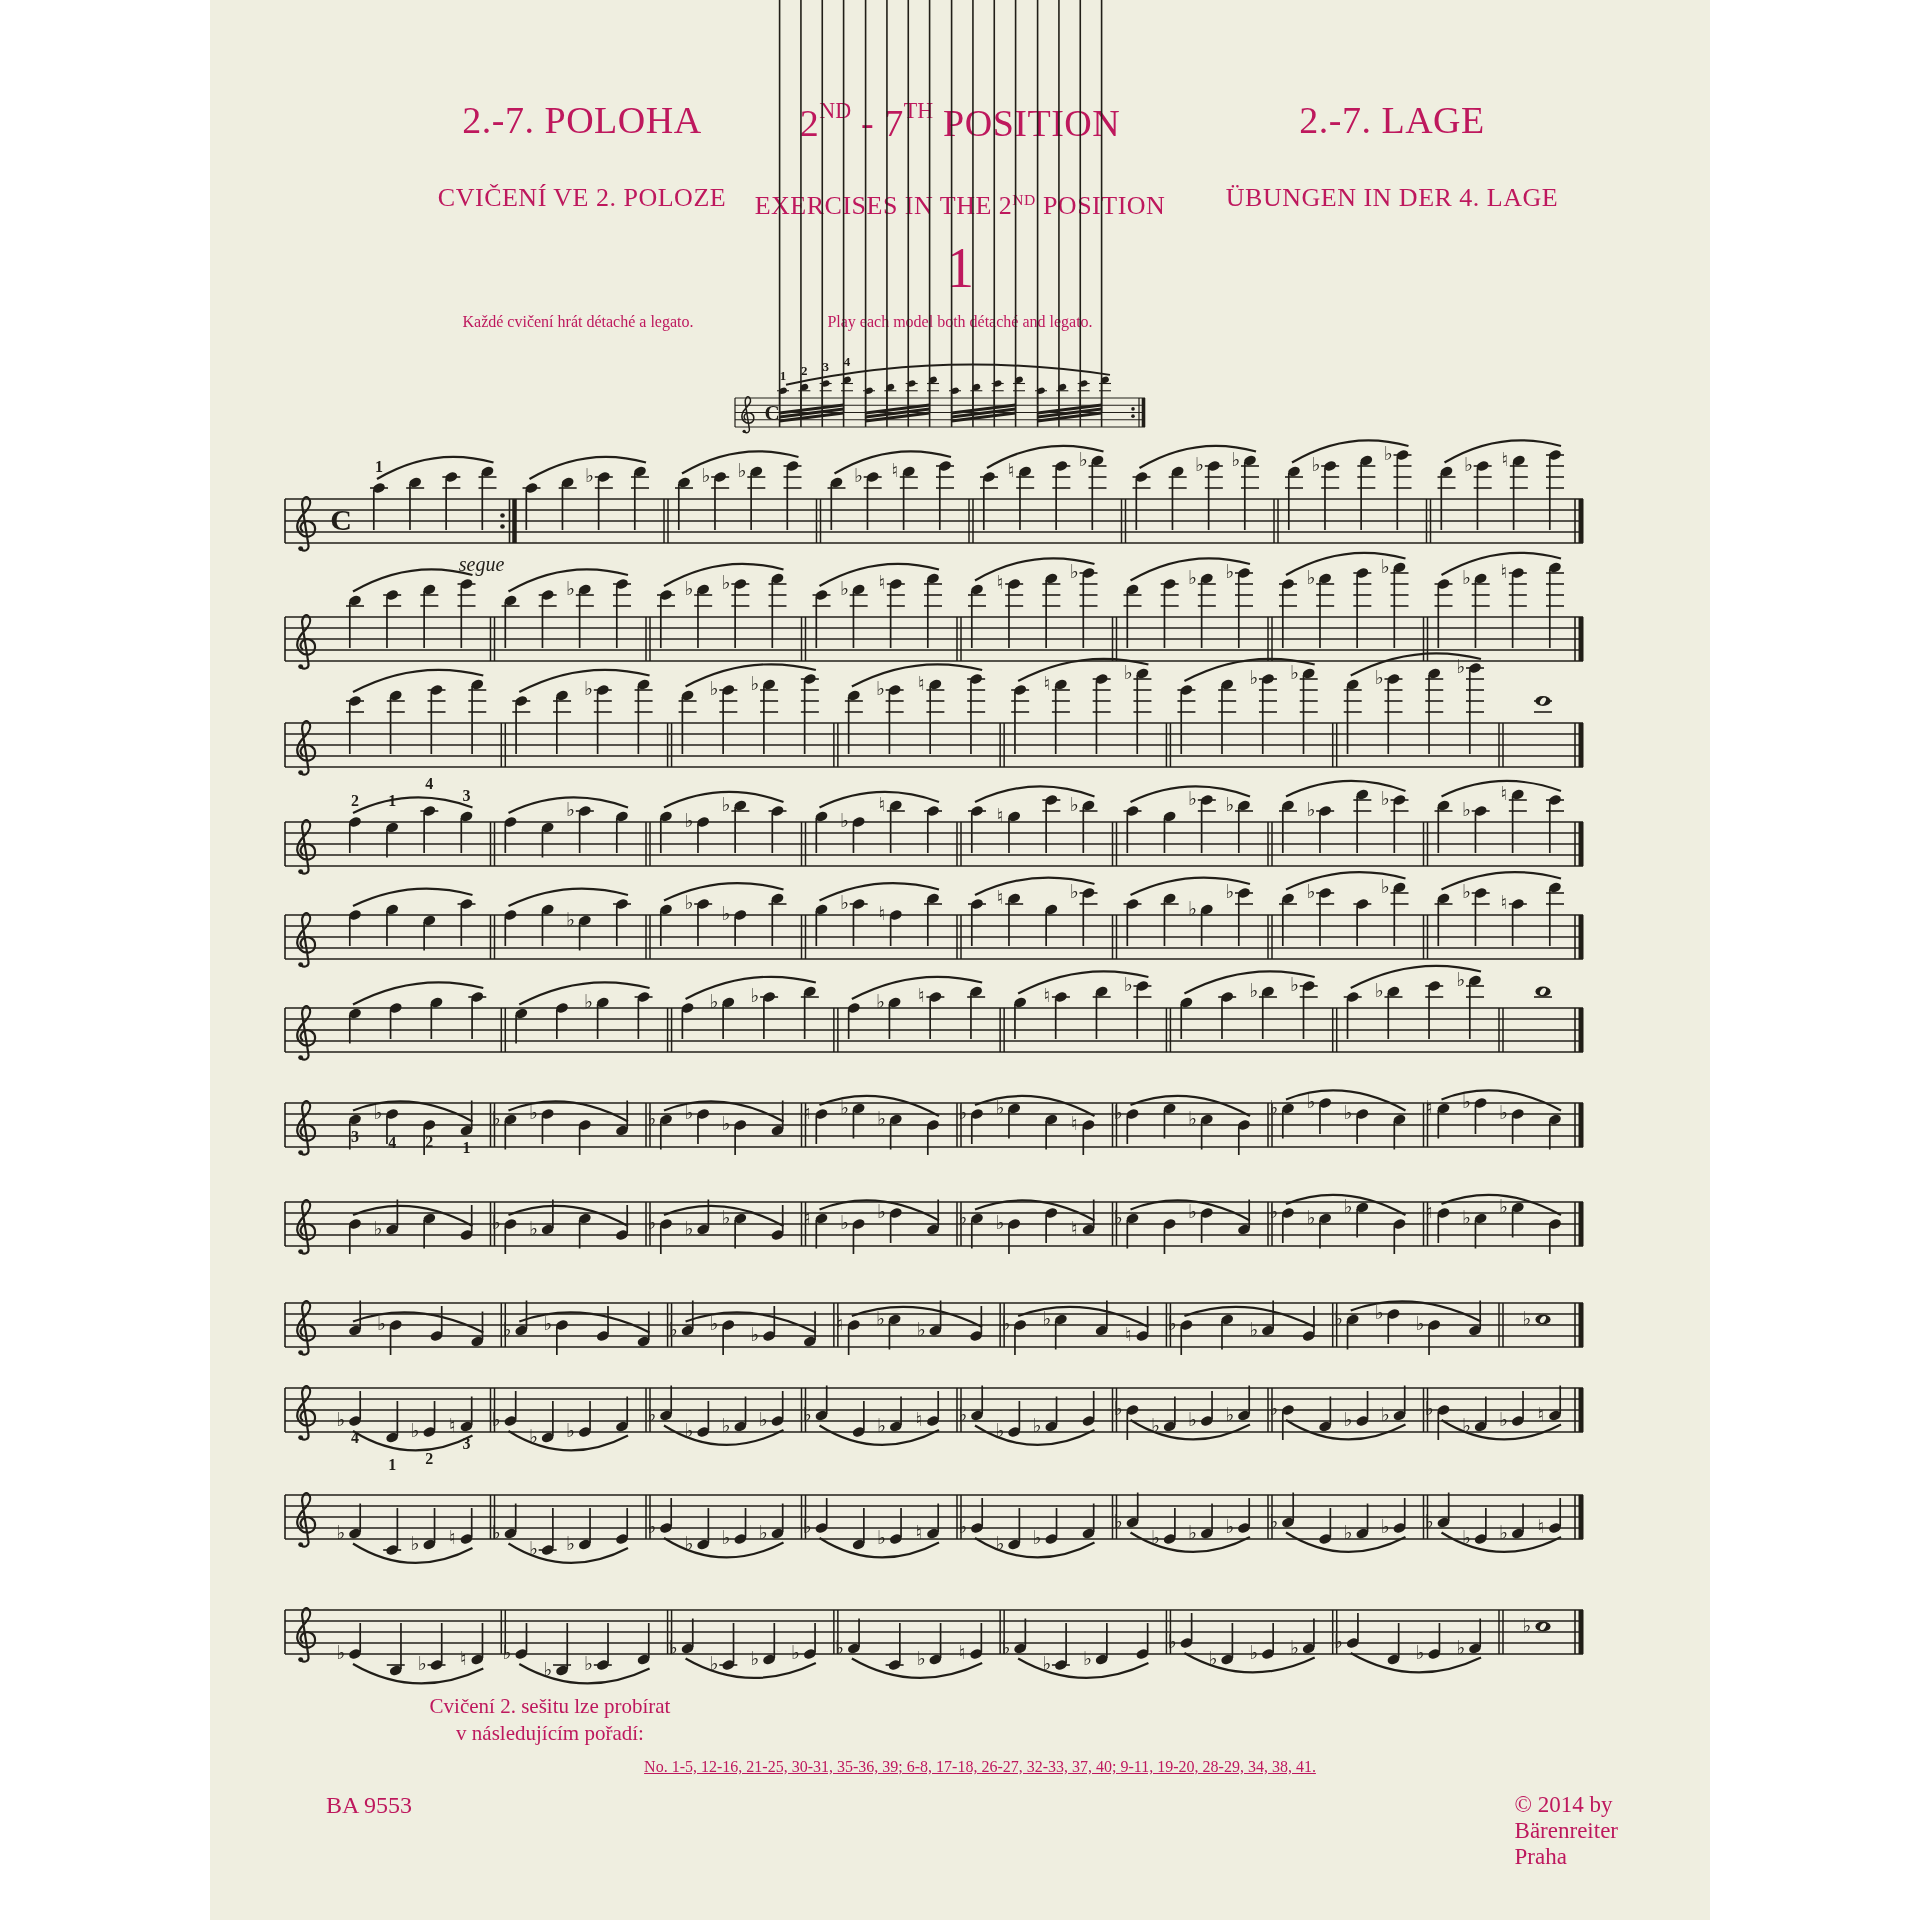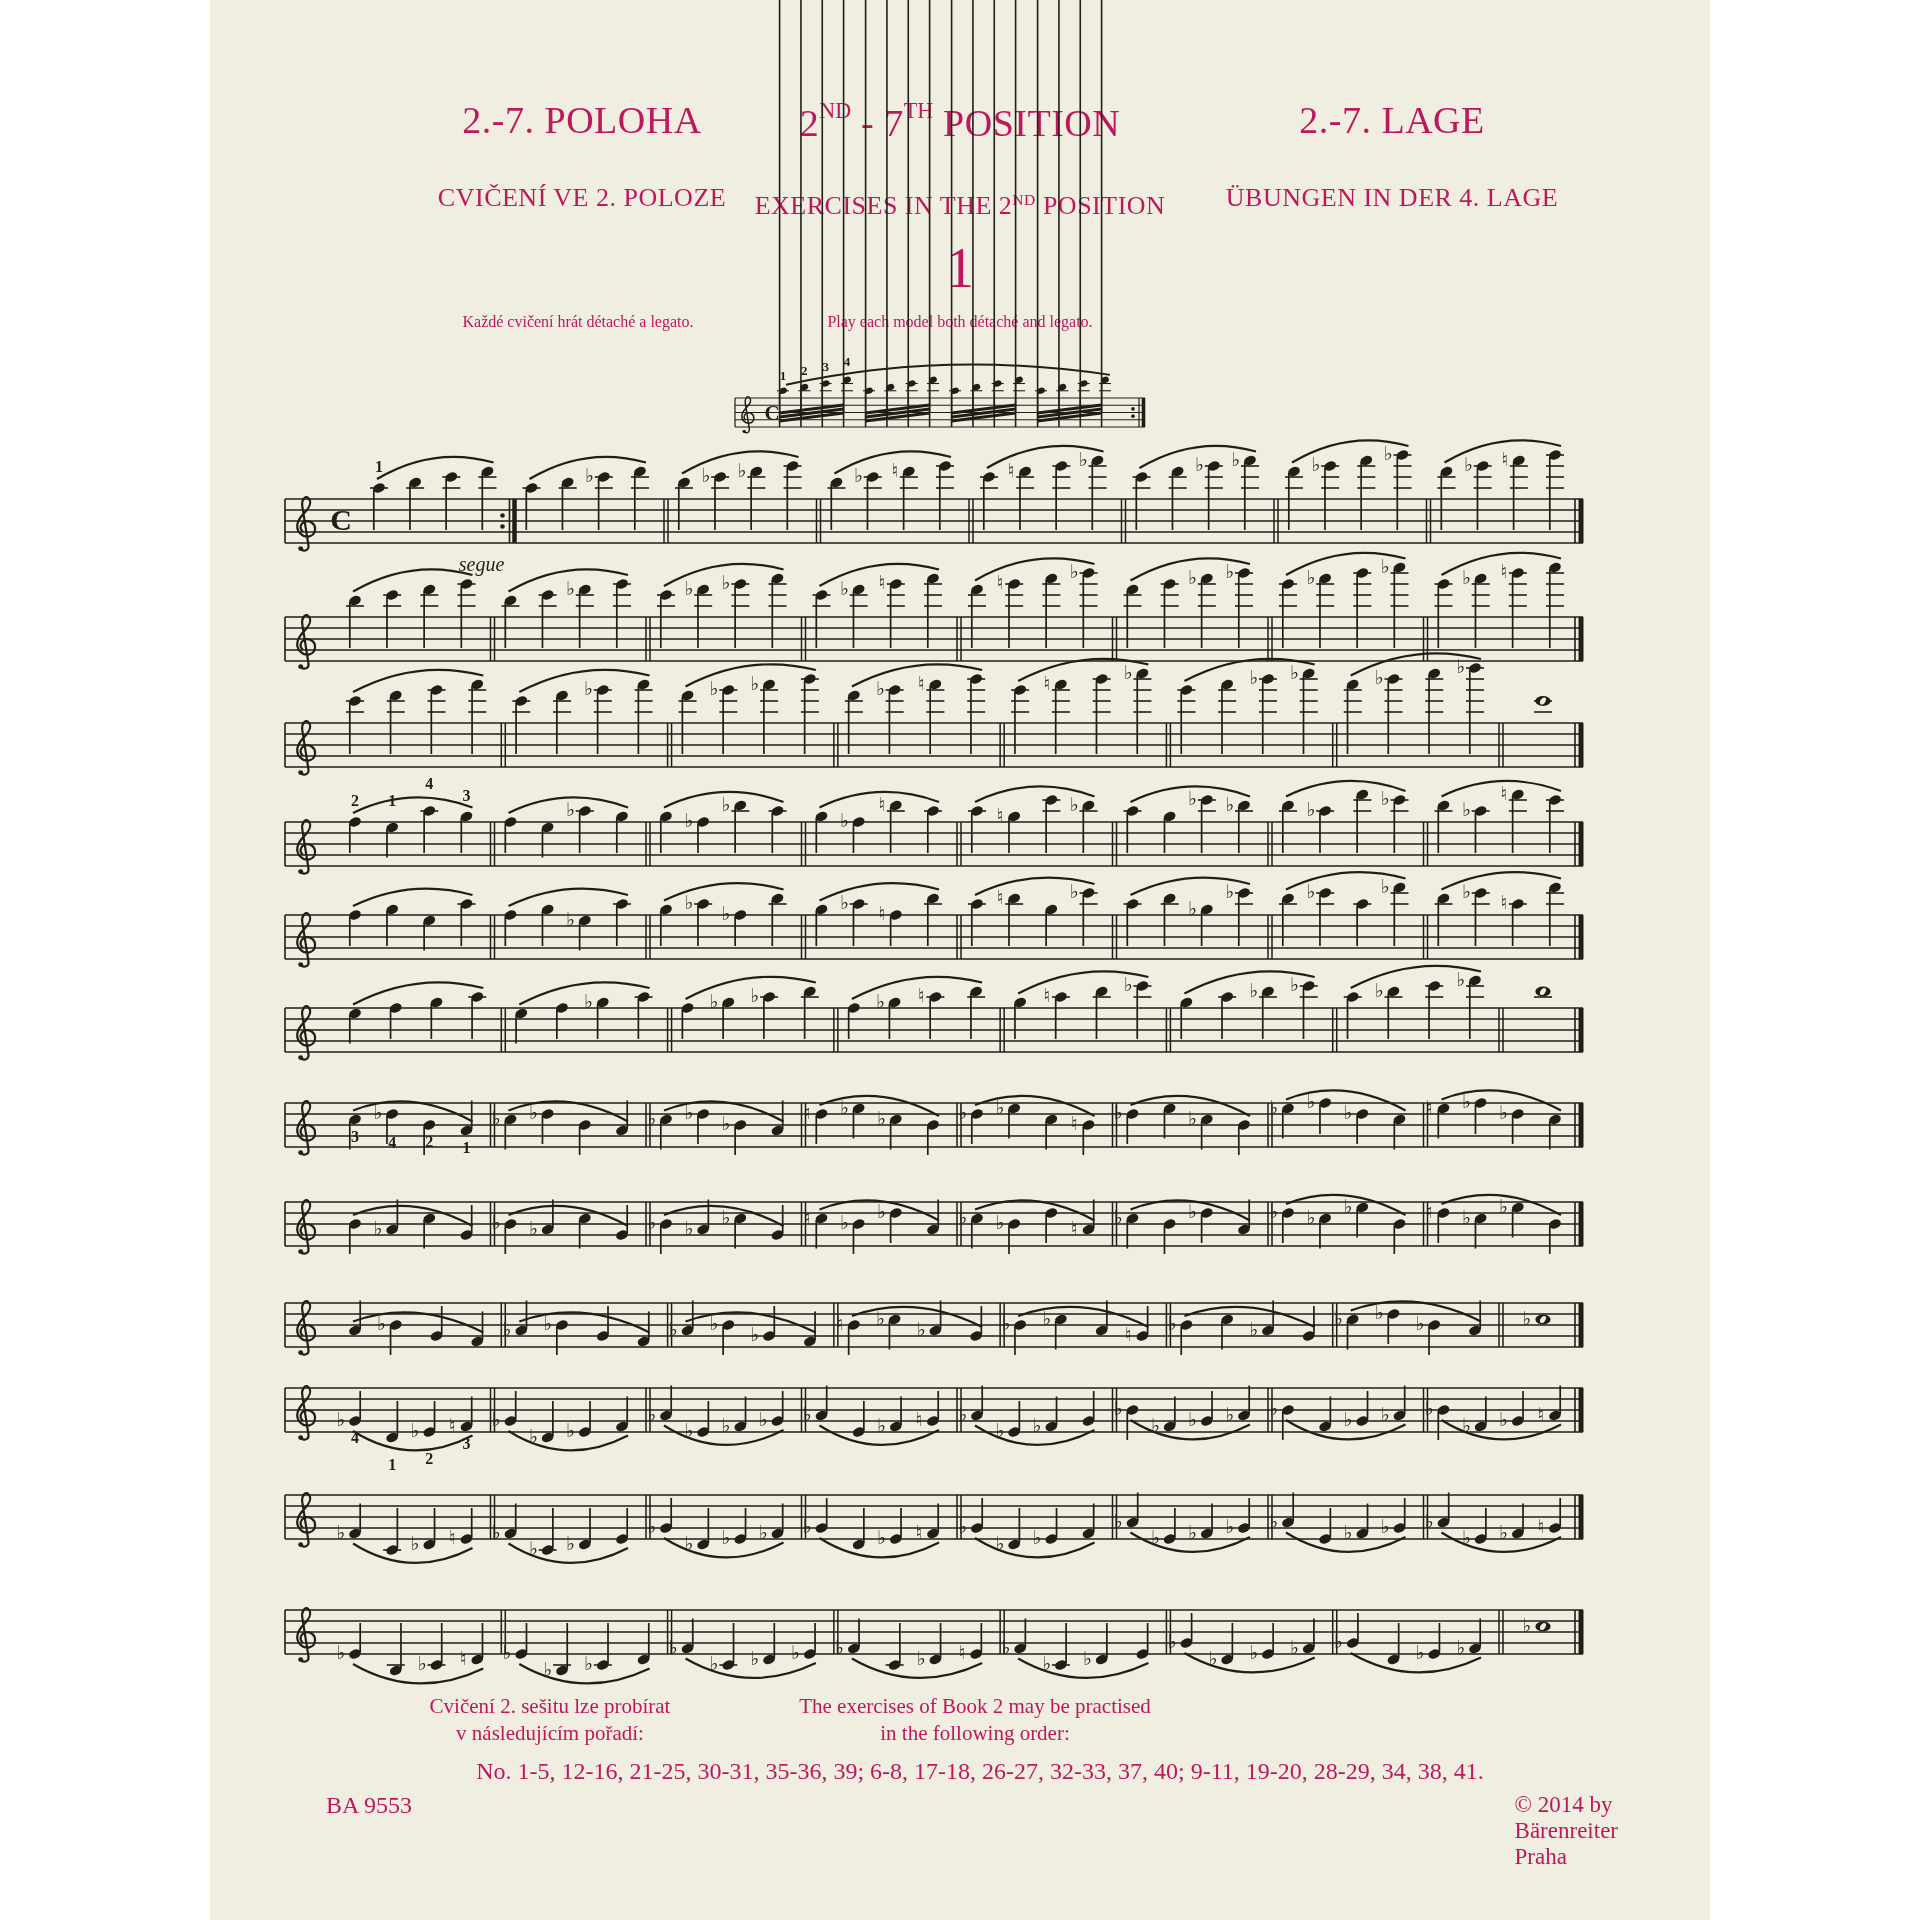--- a/index.html
+++ b/index.html
@@ -12,21 +12,21 @@
     background:#efeee0;color:#be185d;
   }
   .abs{position:absolute;transform:translateX(-50%);text-align:center;white-space:nowrap;}
   .h1{font-size:38px;letter-spacing:.5px;}
   .h1 sup{font-size:58%;vertical-align:18px;letter-spacing:0;}
   .h2{font-size:26px;letter-spacing:.5px;}
   .h2 sup{font-size:60%;vertical-align:9px;}
   .exnum{font-size:56px;}
   .instr{font-size:16px;line-height:28px;}
   .foot{font-size:21px;line-height:27px;}
-  .order{font-size:24px;}
+  .order{font-size:16px;text-decoration:underline;}
   .plate{position:absolute;font-size:24px;}
   .copyright{position:absolute;font-size:23px;transform:translateX(-100%);margin-left:6px;}
   #music{position:absolute;left:0;top:0;}
 </style>
 </head>
 <body>
 
 <div class="page">
 
   <div class="abs h1" style="left:372px;top:98px">2.-7. POLOHA</div>
@@ -1878,21 +1878,18 @@
         <ellipse cx="1333" cy="1626.5" rx="7.6" ry="5" fill="#211e18"></ellipse>
         <ellipse cx="1333" cy="1626.5" rx="3.9" ry="2.4" fill="#efeee0" transform="rotate(-55 1333 1626.5)"></ellipse>
         <line x1="1365" y1="1610" x2="1365" y2="1654" stroke="#211e18" stroke-width="1.6"></line>
         <line x1="1371" y1="1610" x2="1371" y2="1654" stroke="#211e18" stroke-width="5"></line>
       </g>
     </svg>
 
   <div class="abs foot" style="left:340px;top:1693px">
     <span>Cvičení 2. sešitu lze probírat</span><br><span>v následujícím pořadí:</span>
   </div>
-  <div class="abs foot" style="left:765px;top:1693px">
-    <span>The exercises of Book 2 may be practised</span><br><span>in the following order:</span>
-  </div>
 
   <div class="abs order" style="left:770px;top:1758px">No. 1-5, 12-16, 21-25, 30-31, 35-36, 39; 6-8, 17-18, 26-27, 32-33, 37, 40; 9-11, 19-20, 28-29, 34, 38, 41.</div>
 
   <div class="plate" style="left:116px;top:1792px">BA 9553</div>
   <div class="copyright" style="left:1402px;top:1792px">© 2014 by Bärenreiter Praha</div>
 </div>
 
 </body></html>

